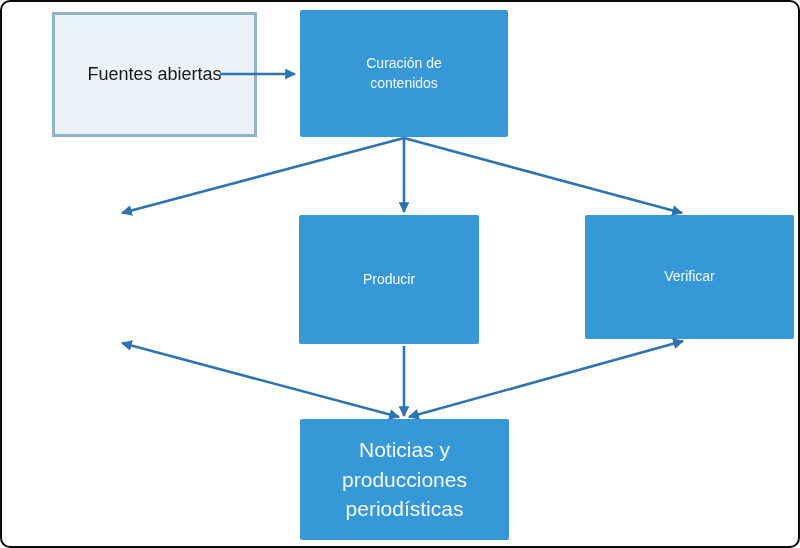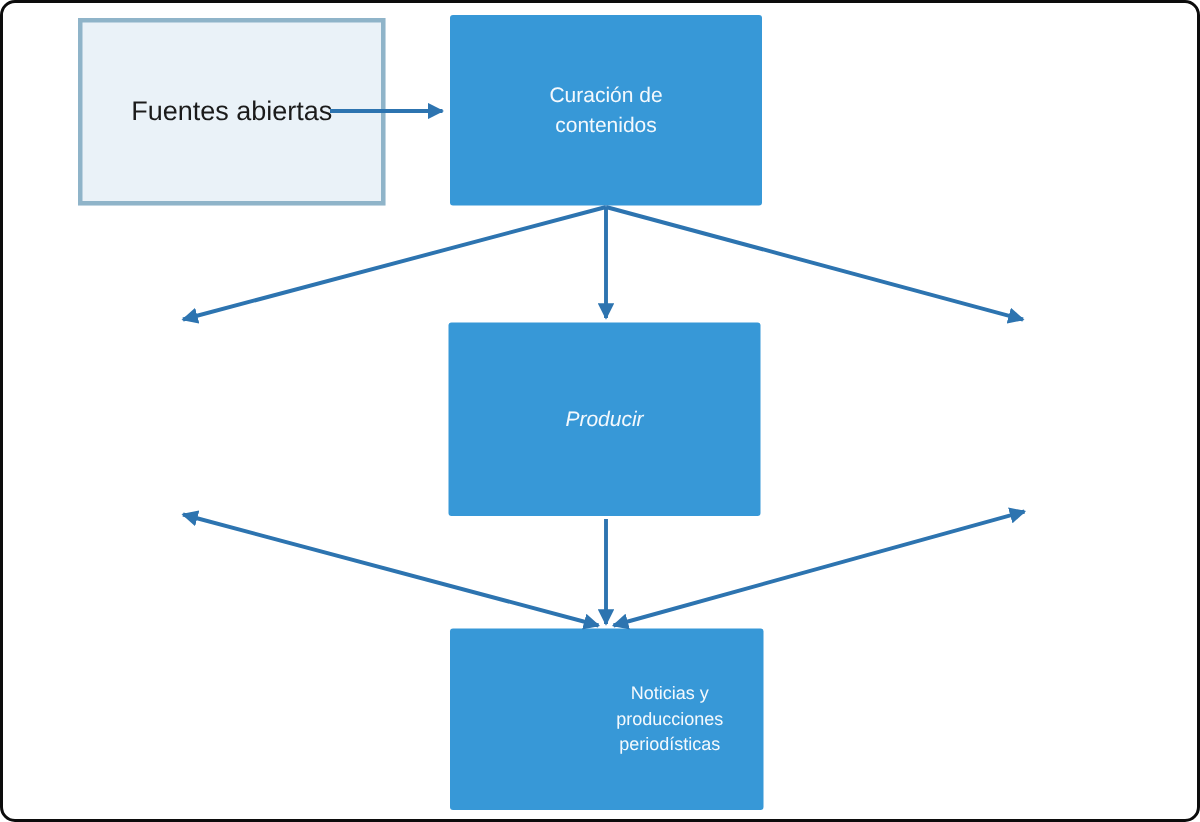--- a/index.html
+++ b/index.html
@@ -33,23 +33,23 @@
   .source {
     background: var(--source-fill, #eaf2f8);
     border: 3px solid var(--source-border, #8fb4c9);
     color: var(--source-text, #1b1b1b);
     font-size: 18px;
   }
   #n-fuentes    { left: 13px;  top: 10px;  width: 205px; height: 125px; margin-left: 37px; }
   #n-curacion   { left: 298px; top: 8px;   width: 208px; height: 127px; }
   #n-curacion .lbl { width: 130px; }
   #n-enriquecer { left: 10px;  top: 213px; width: 210px; height: 126px; }
-  #n-producir   { left: 297px; top: 213px; width: 208px; height: 129px; font-style: italic; }
+  #n-producir   { left: 297px; top: 213px; width: 180px; height: 129px; }
   #n-verificar  { left: 583px; top: 213px; width: 209px; height: 124px; }
-  #n-noticias   { left: 298px; top: 417px; width: 209px; height: 121px; font-size: 12px; justify-content: flex-end; }
+  #n-noticias   { left: 298px; top: 417px; width: 209px; height: 121px; font-size: 21px; }
   #n-noticias .lbl { width: 125px; }
   .arrows {
     position: absolute;
     left: 0; top: 0;
     width: 800px; height: 548px;
     z-index: 2;
     pointer-events: none;
   }
   .arrows line { stroke: var(--arrow, #2d74b0); stroke-width: 2.6; }
   .arrows marker path { fill: var(--arrow, #2d74b0); }
@@ -65,20 +65,23 @@
 
   <div class="node blue" id="n-curacion">
     <span class="lbl">Curación de contenidos</span>
   </div>
 
 
   <div class="node blue" id="n-producir">
     <span class="lbl">Producir</span>
   </div>
 
+  <div class="node blue" id="n-verificar">
+    <span class="lbl">Verificar</span>
+  </div>
 
   <div class="node blue" id="n-noticias">
     <span class="lbl">Noticias y producciones periodísticas</span>
   </div>
 
   <svg class="arrows" viewBox="0 0 800 548" aria-hidden="true">
     <defs>
       <marker id="ah" viewBox="0 0 10 10" refX="9" refY="5" markerWidth="4.2" markerHeight="4.2" orient="auto-start-reverse" markerUnits="strokeWidth">
         <path d="M 0 0 L 10 5 L 0 10 z"></path>
       </marker>

